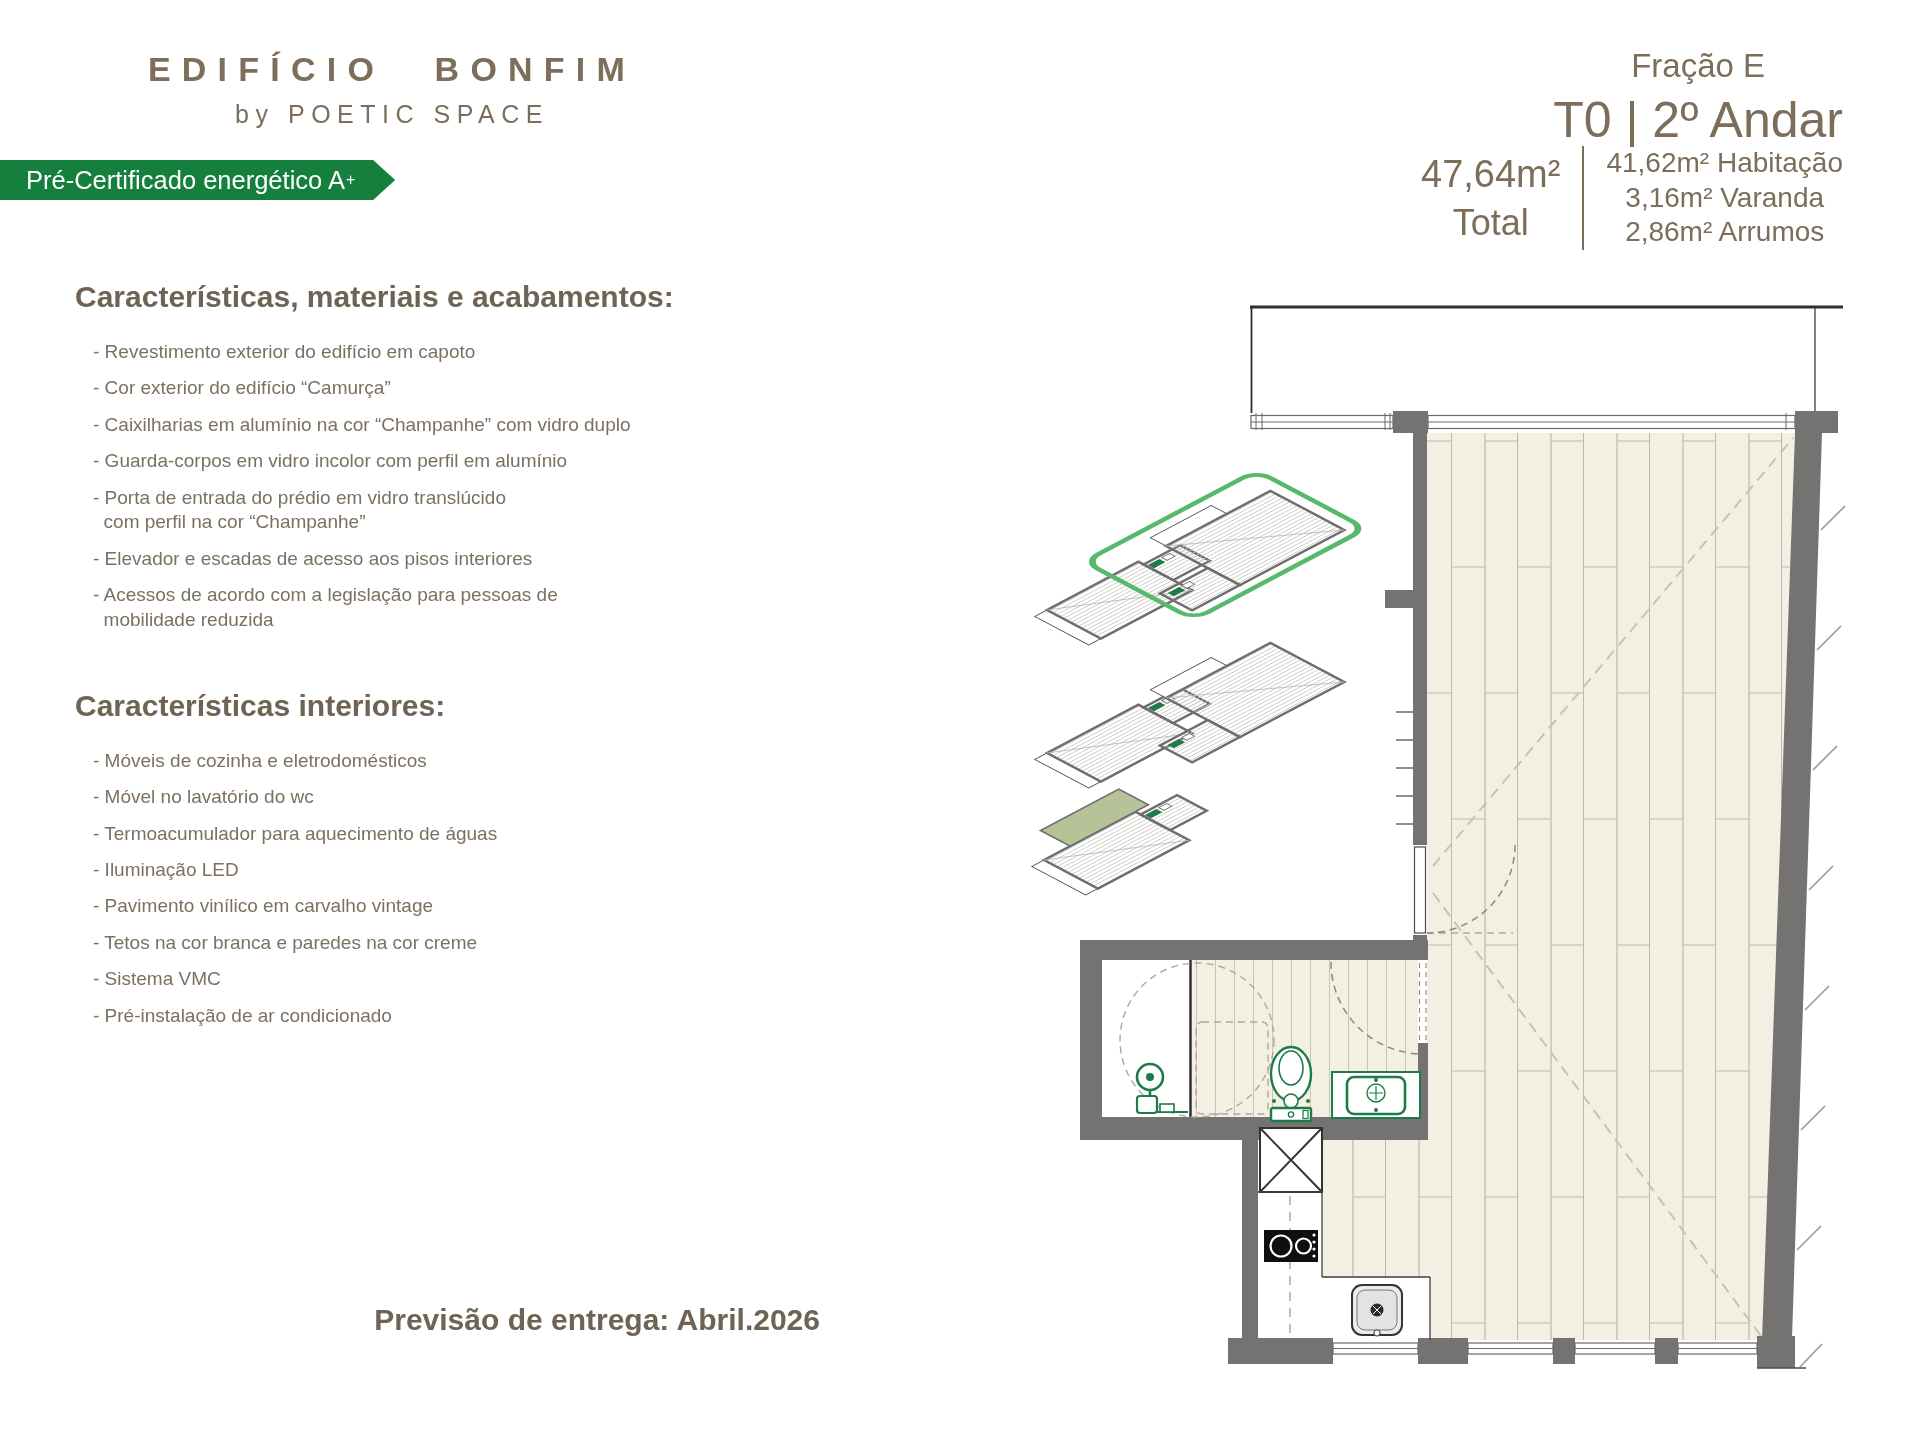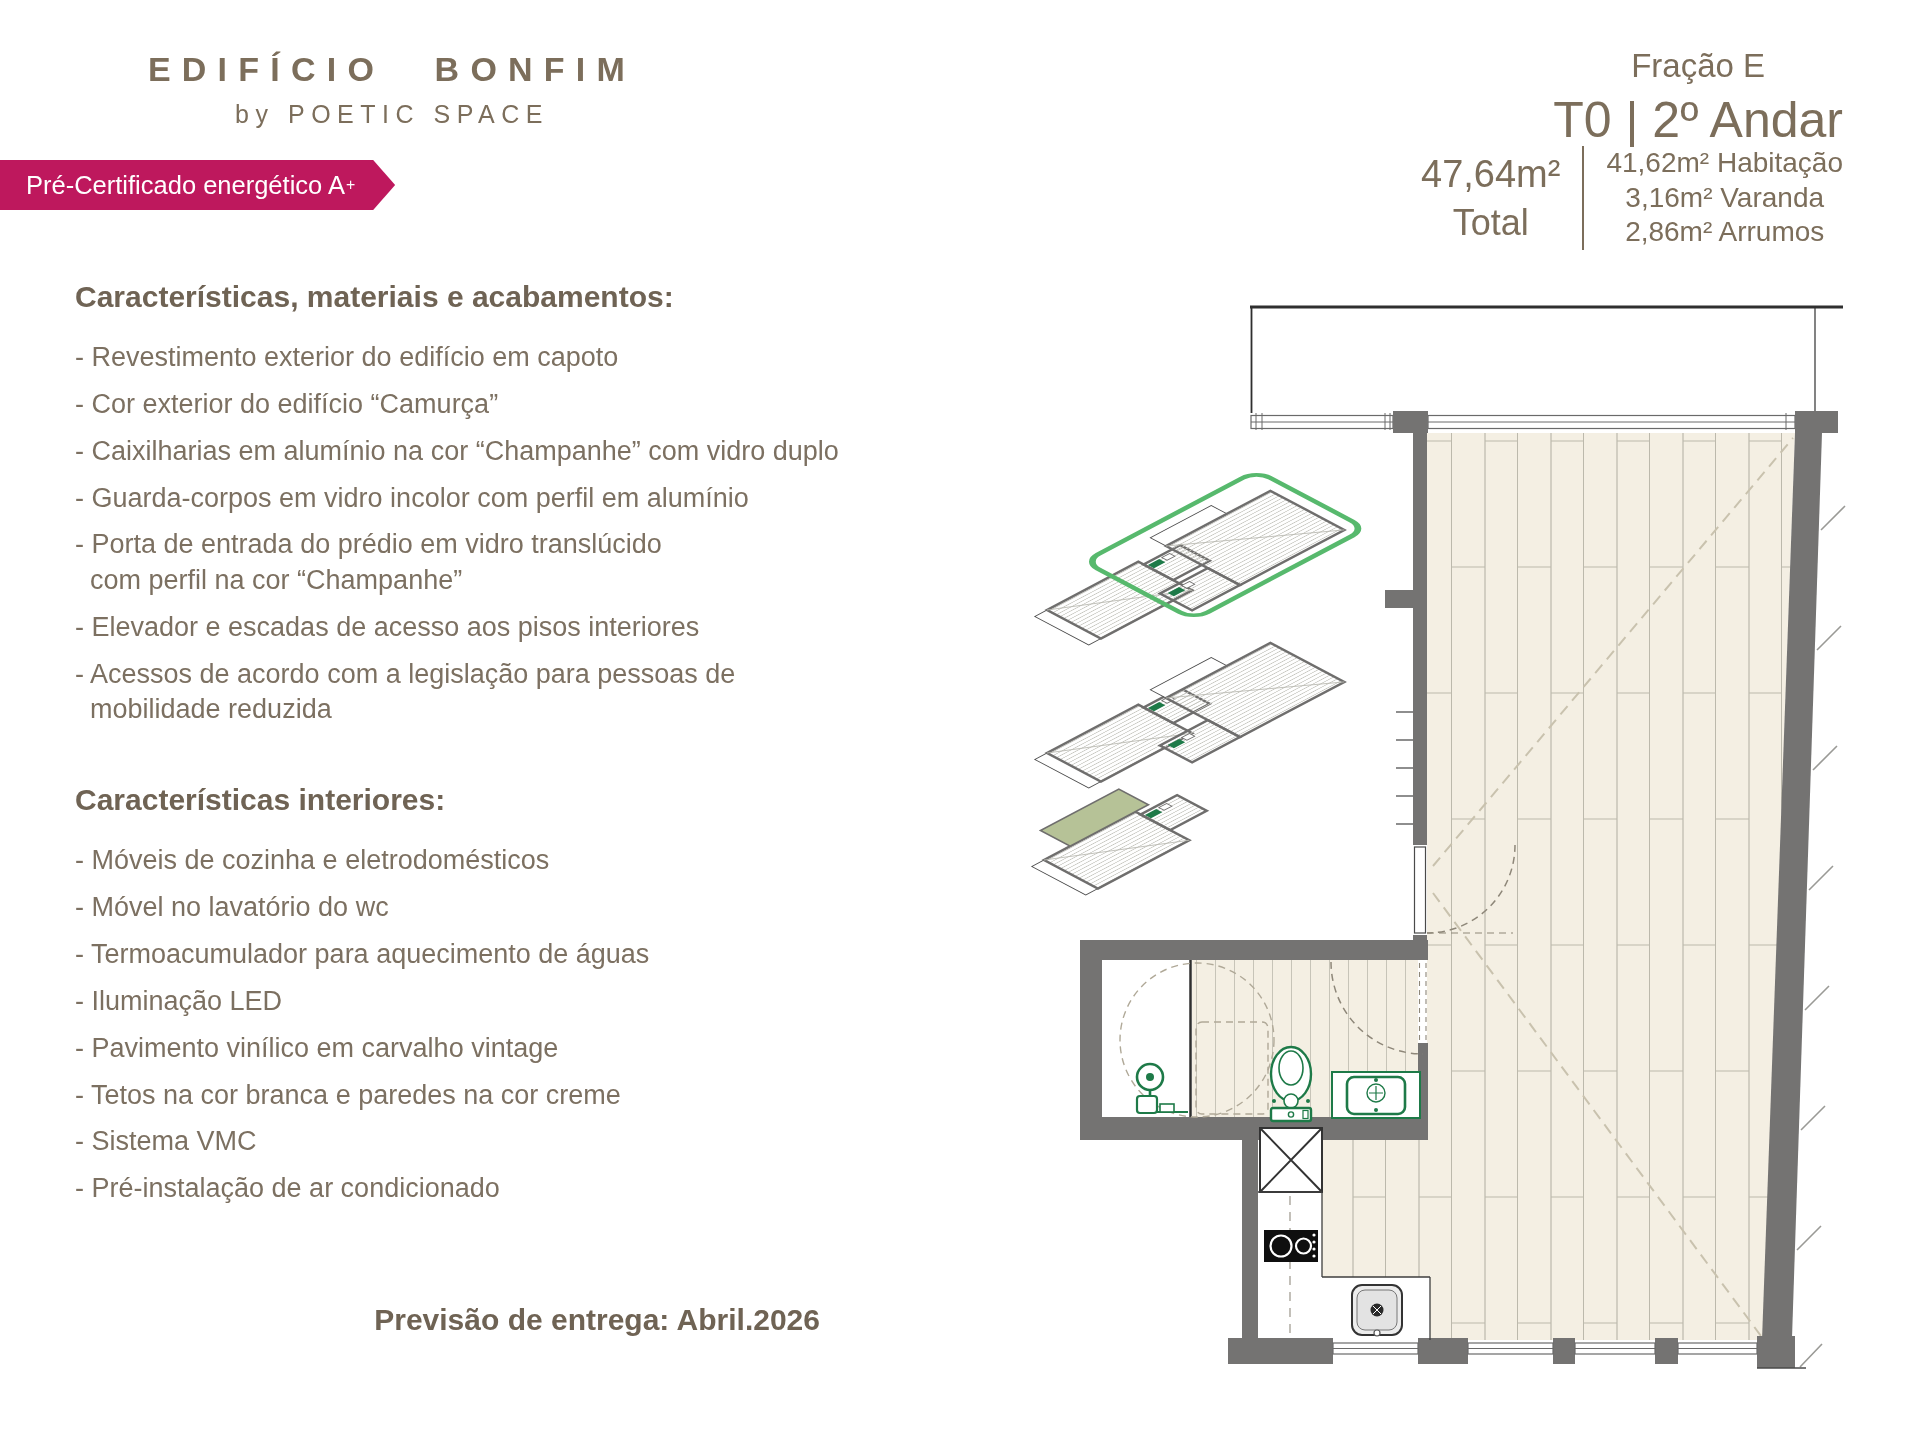--- a/index.html
+++ b/index.html
@@ -10,21 +10,21 @@
   }
   .abs{position:absolute;}
 
   
   #logo{left:118px;top:50px;width:548px;text-align:center;color:#7c6e5b;}
   #logo .t{font-size:34px;font-weight:bold;letter-spacing:0.33em;word-spacing:0.85em;white-space:nowrap;}
   #logo .s{font-size:25px;letter-spacing:0.26em;margin-top:11px;white-space:nowrap;}
 
   
   #badge{
-    left:0;top:160px;height:50px;background:#be185d;color:#ffffff;
+    left:0;top:160px;height:40px;background:#15803d;color:#ffffff;
     display:flex;align-items:center;font-size:25.5px;
     padding:0 40px 0 26px;
     clip-path:polygon(0 0,calc(100% - 22px) 0,100% 50%,calc(100% - 22px) 100%,0 100%);
   }
   #badge sup{font-size:0.62em;margin-left:1px;}
 
   
   #hdr{top:47px;right:77px;text-align:center;color:#7c6e5b;}
   #hdr .fraction{font-size:33px;}
   #hdr .typology{font-size:50px;margin-top:6px;}
@@ -33,21 +33,21 @@
   #areas .total{text-align:center;padding-right:22px;}
   #areas .total-v{font-size:38px;}
   #areas .total-l{font-size:36px;margin-top:6px;}
   #areas .vdiv{width:2px;background:#7c6e5b;align-self:stretch;}
   #areas .alist{padding-left:22px;font-size:28px;line-height:1.24;text-align:center;}
 
   
   #features{left:75px;top:280px;width:790px;color:#7c7061;}
   #features h3{font-size:30px;font-weight:bold;color:#6f6354;margin:0 0 26px 0;}
   #features h3.h2nd{margin-top:56px;}
-  #features ul{list-style:none;margin:0;padding:0;font-size:27px;line-height:1.31;}
+  #features ul{list-style:none;margin:18px;padding:0;font-size:19px;line-height:1.31;}
   #features li{margin-bottom:11.5px;white-space:pre-wrap;}
 
   #delivery{left:120px;top:1303px;width:700px;text-align:right;
     font-size:30px;font-weight:bold;color:#6f6354;}
 
   #plansvg{left:0;top:0;}
 </style>
 </head>
 <body>
 

